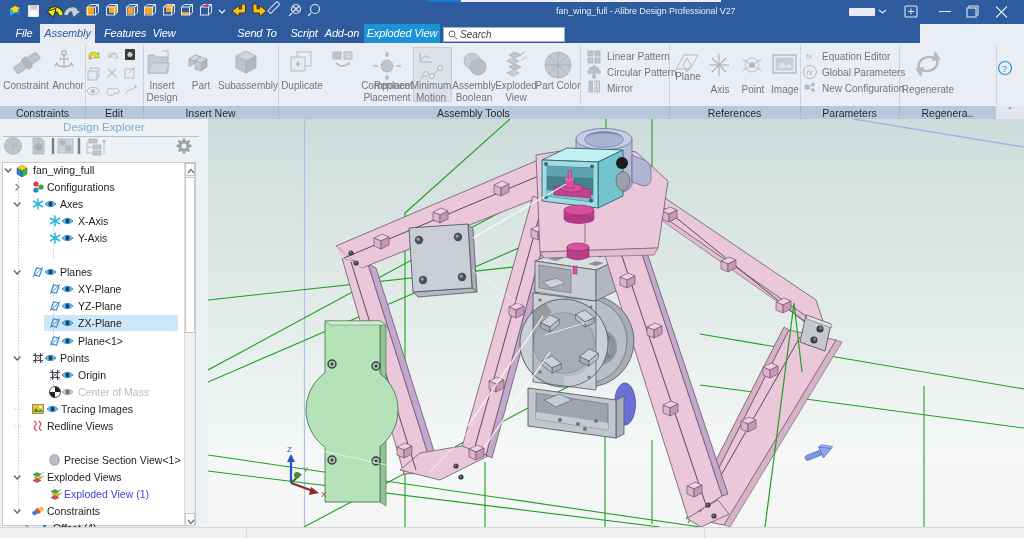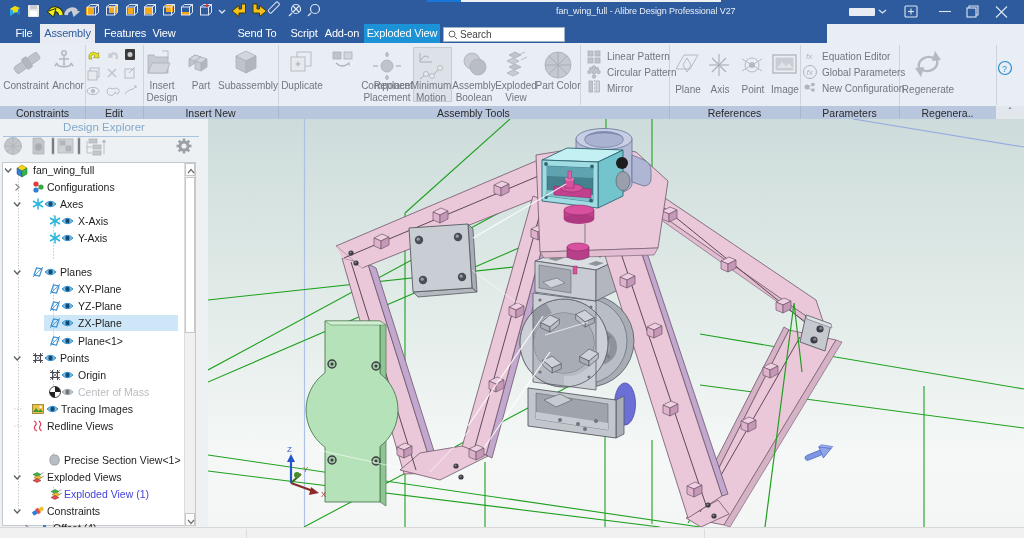--- a/index.html
+++ b/index.html
@@ -2,21 +2,21 @@
 <html><head>
 <meta charset="utf-8">
 <style>
   * { margin:0; padding:0; box-sizing:border-box; }
   html,body { width:1024px; height:538px; overflow:hidden; font-family:"Liberation Sans", sans-serif; }
   #app { position:relative; width:1024px; height:538px; background:#e9edf4; }
   
   #titlebar { position:absolute; left:0; top:0; width:1024px; height:24px; background:#2d5b9e; }
   #title-text { position:absolute; left:556px; top:6px; width:220px; color:#e8edf5; font-size:9px; letter-spacing:-0.1px; }
   
-  #tabrow { position:absolute; left:0; top:24px; width:827px; height:19px; background:#2d5b9e; }
+  #tabrow { position:absolute; left:0; top:24px; width:920px; height:19px; background:#2d5b9e;font-style:italic; }
   .tab { position:absolute; top:0; height:19px; color:#ffffff; font-size:11px; letter-spacing:-0.15px; line-height:19px; text-align:center; }
   #tab-assembly { background:#e8ecf2; color:#2d5b9e; }
   #tab-exploded { background:#1c93d6; color:#fff; }
   #searchbox { position:absolute; left:443px; top:3px; width:122px; height:15px; background:#ffffff; border:1px solid #9fb4cc; font-size:10px; color:#444; line-height:13px; padding-left:16px; }
   
   #ribbon { position:absolute; left:0; top:43px; width:1024px; height:63px; background:#e9edf4; }
   #ribbonband { position:absolute; left:0; top:106px; width:996px; height:14px; background:#b9c7de; font-size:10.5px; color:#2a2a2a; }
   #ribbonband .glabel { position:absolute; top:1px; height:12px; line-height:12px; text-align:center; }
   .gsep { position:absolute; top:2px; width:1px; height:60px; background:#cdd4e0; }
   .bsep { position:absolute; top:0; width:1px; height:14px; background:#a8b6ce; }
@@ -361,21 +361,21 @@
     <div class="rbtn" style="left:276px;top:37px;width:52px;">Duplicate</div>
     <div class="rbtn" style="left:321px;top:37px;width:46px;margin-left:48px;">Replace</div>
     <div class="rbtn" style="left:356px;top:37px;width:62px;">Component<br>Placement</div>
     <div class="rbtn" style="left:406px;top:37px;width:50px;">Minimum<br>Motion</div>
     <div class="rbtn" style="left:448px;top:37px;width:52px;">Assembly<br>Boolean</div>
     <div class="rbtn" style="left:492px;top:37px;width:48px;">Exploded<br>View</div>
     <div class="rbtn" style="left:532px;top:37px;width:52px;">Part Color</div>
     <div class="rbtn" style="left:607px;top:8px;width:80px;text-align:left;">Linear Pattern</div>
     <div class="rbtn" style="left:607px;top:24px;width:84px;text-align:left;">Circular Pattern</div>
     <div class="rbtn" style="left:607px;top:40px;width:60px;text-align:left;">Mirror</div>
-    <div class="rbtn" style="left:672px;top:41px;width:32px;">Plane</div>
+    <div class="rbtn" style="left:672px;top:28px;width:32px;">Plane</div>
     <div class="rbtn" style="left:707px;top:41px;width:26px;">Axis</div>
     <div class="rbtn" style="left:738px;top:41px;width:30px;">Point</div>
     <div class="rbtn" style="left:768px;top:41px;width:34px;">Image</div>
     <div class="rbtn" style="left:822px;top:8px;width:80px;text-align:left;">Equation Editor</div>
     <div class="rbtn" style="left:822px;top:24px;width:90px;text-align:left;">Global Parameters</div>
     <div class="rbtn" style="left:822px;top:40px;width:94px;text-align:left;">New Configuration</div>
     <div class="rbtn" style="left:898px;top:41px;width:60px;">Regenerate</div>
   </div>
   <div id="ribbonband">
     <div class="bsep" style="left:85px"></div>

